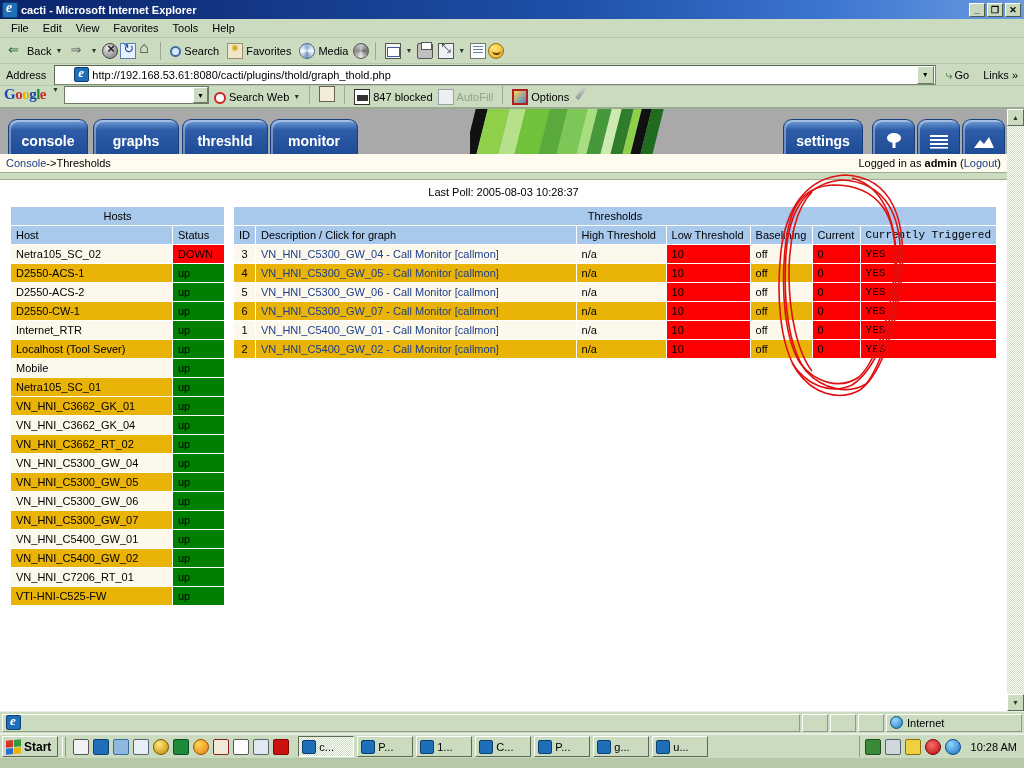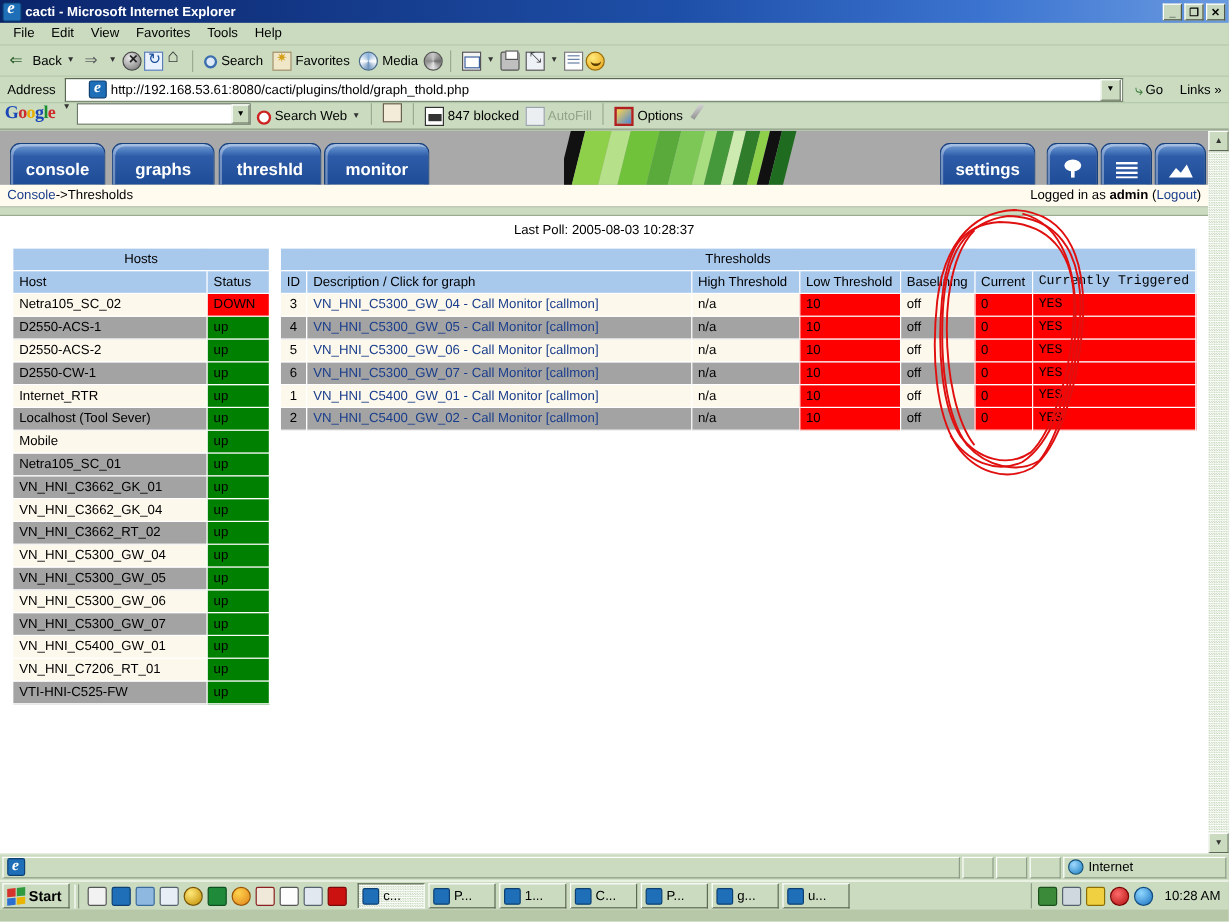--- a/index.html
+++ b/index.html
@@ -154,21 +154,21 @@
     background:#a8c8ec; color:#000; font-weight:normal; text-align:center;
     padding:3px 0; font-size:11px;
   }
   .hdr td, .hdr th {
     background:#a8c8ec; color:#000; font-weight:normal; text-align:left;
     padding:3px 5px; border:1px solid #fff; font-size:11px; white-space:nowrap;
   }
   .hosts-tbl { width:215px; }
   .hosts-tbl td { padding:3px 5px; border:1px solid #fff;margin-left:28px; }
   .row-alt { background:#fdf8ec; }
-  .row-norm { background:#a3a3a3; }
+  .row-norm { background:#eab308; }
   .st-up { background:#008000; color:#000; padding:3px 5px !important; width:52px; }
   .st-down { background:#ff0000; color:#000; padding:3px 5px !important; width:52px; }
 
   .thr-wrap { flex:1 1 auto; }
   .thr-tbl { width:100%; }
   .thr-tbl td { padding:3px 5px; border:1px solid #fff; white-space:nowrap;}
   .thr-tbl a { color:#1a3e8c; text-decoration:none; }
   .cell-red { background:#ff0000; color:#000; }
   .c-id { width:22px; text-align:center;}
   .c-hi { width:90px;}
@@ -466,20 +466,24 @@
             <tr class="row-alt">
               <td>VN_HNI_C5300_GW_06</td>
               <td class="st-up">up</td>
             </tr>
             <tr class="row-norm">
               <td>VN_HNI_C5300_GW_07</td>
               <td class="st-up">up</td>
             </tr>
             <tr class="row-alt">
               <td>VN_HNI_C5400_GW_01</td>
+              <td class="st-up">up</td>
+            </tr>
+            <tr class="row-norm">
+              <td>VN_HNI_C5400_GW_02</td>
               <td class="st-up">up</td>
             </tr>
             <tr class="row-alt">
               <td>VN_HNI_C7206_RT_01</td>
               <td class="st-up">up</td>
             </tr>
             <tr class="row-norm">
               <td>VTI-HNI-C525-FW</td>
               <td class="st-up">up</td>
             </tr>

